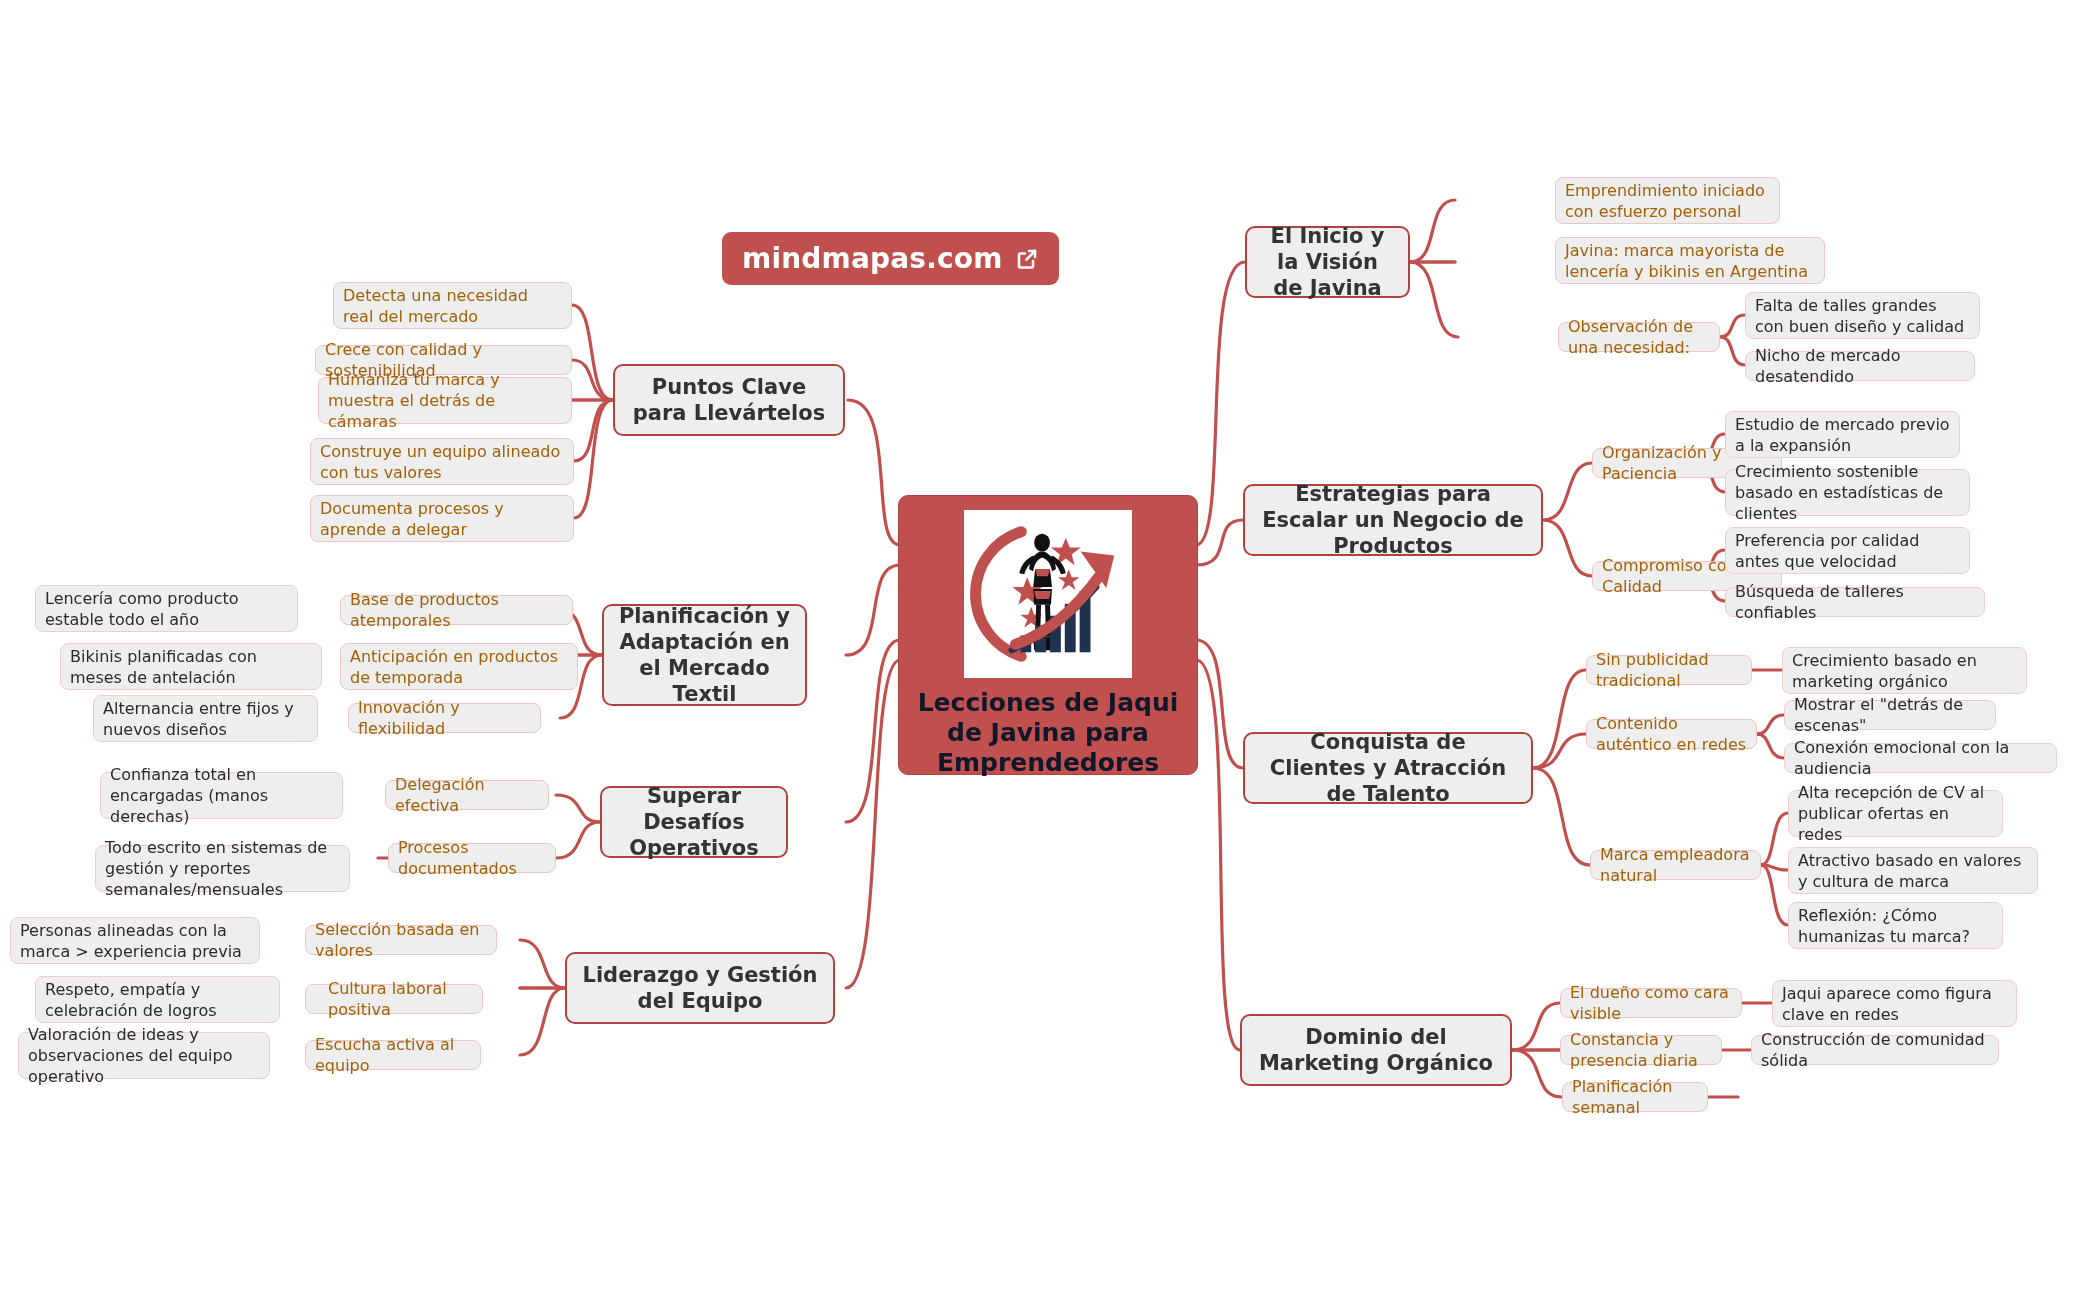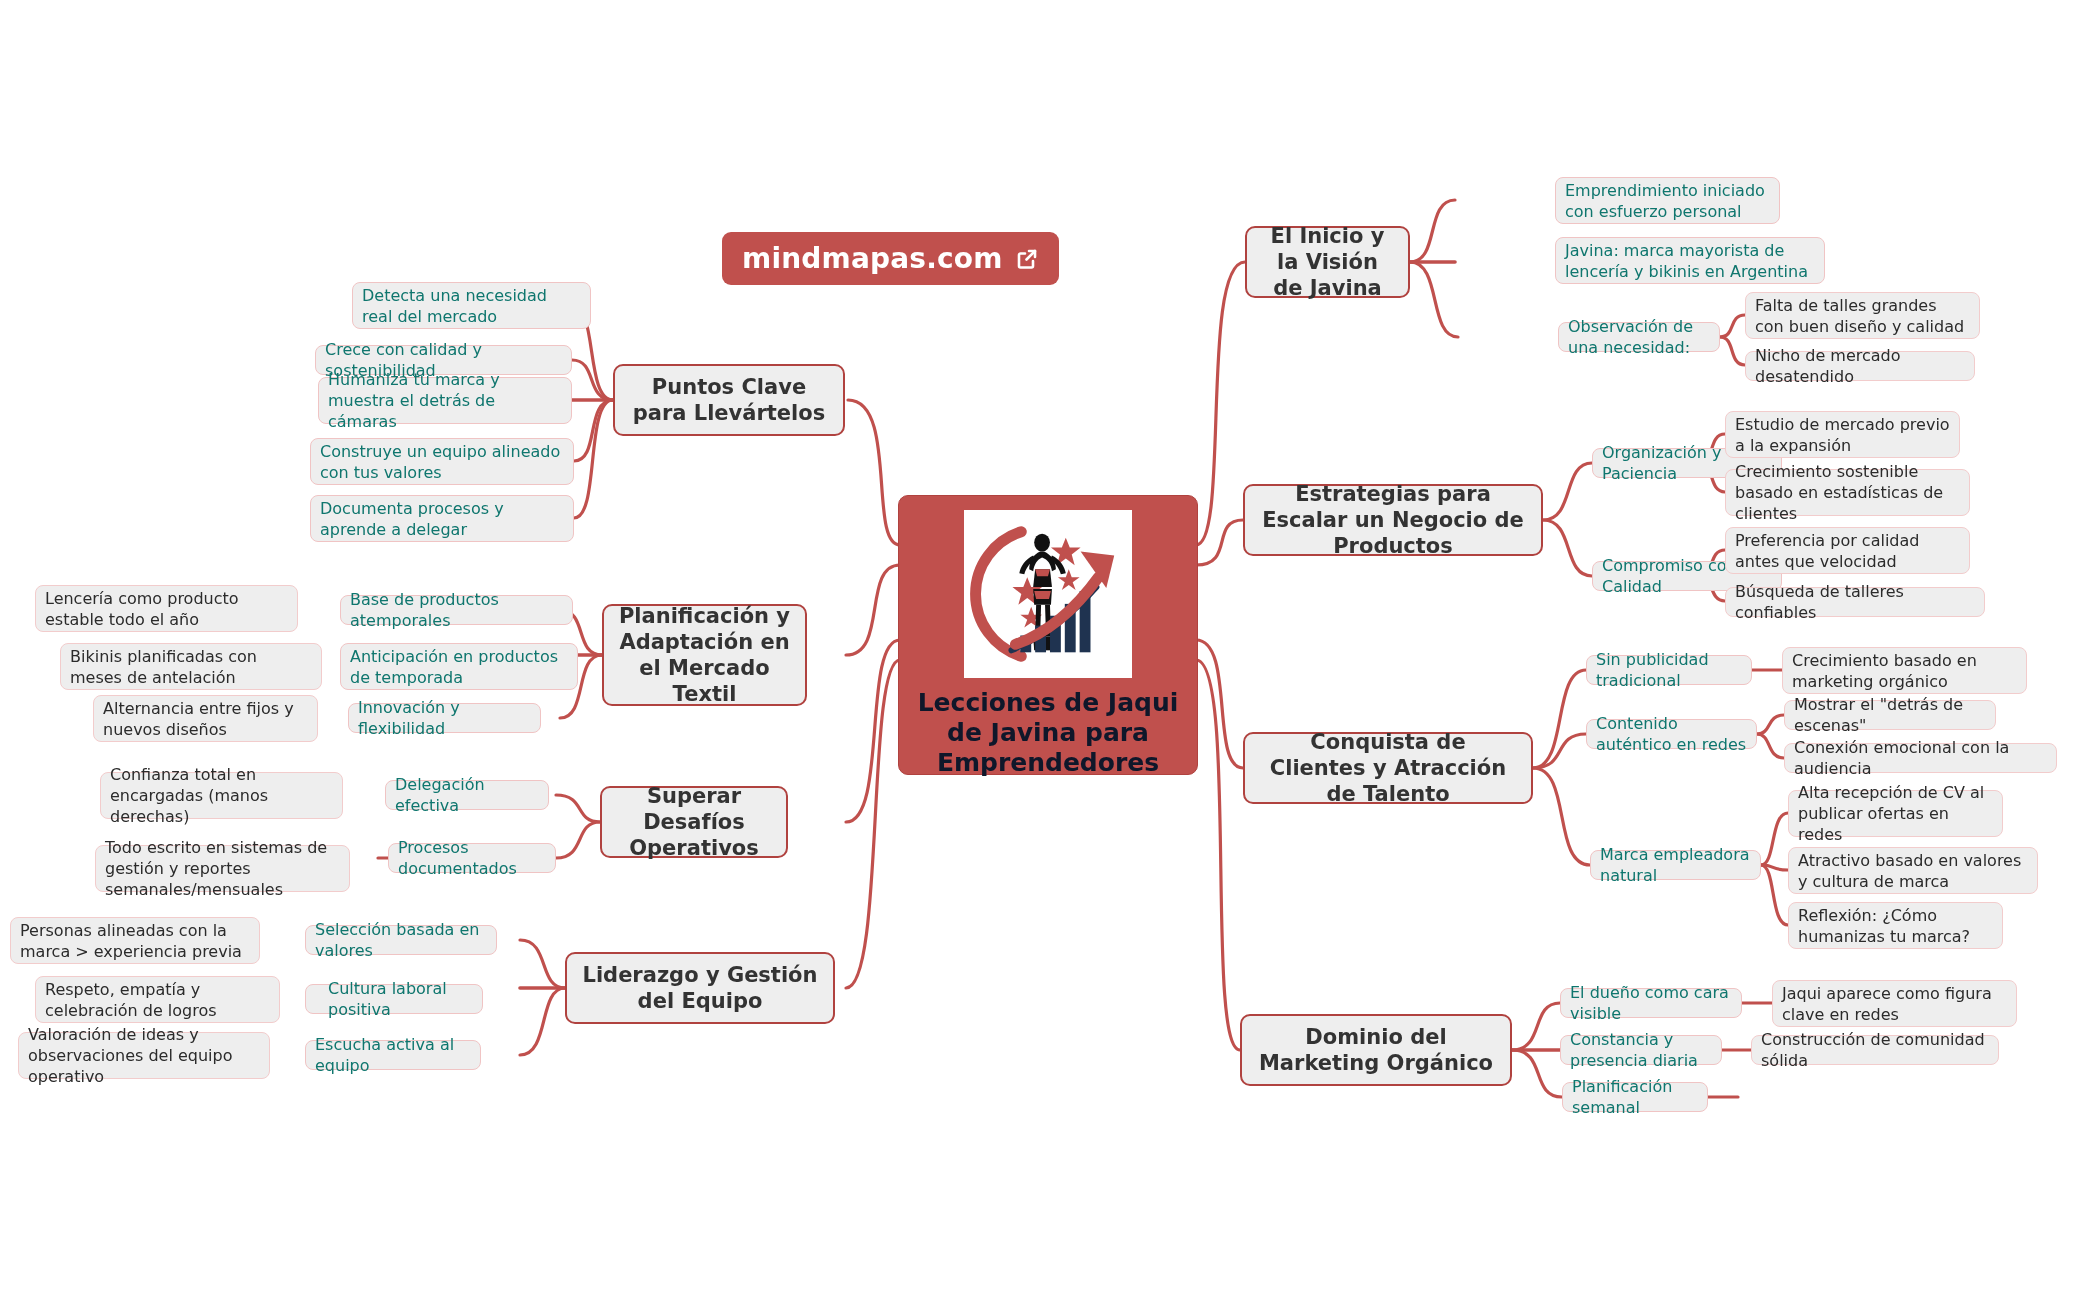--- a/index.html
+++ b/index.html
@@ -36,21 +36,21 @@
   }
   .main .txt{
     font-weight:bold;font-size:21px;line-height:26px;text-align:center;color:#333333;
   }
 
   
   .sub{
     background:#eeeeee;border:1.5px solid #f0c4c4;border-radius:8px;
     padding:5px 9px;
   }
-  .sub .txt{font-size:16px;line-height:21px;color:#0f766e;}
+  .sub .txt{font-size:16px;line-height:21px;color:#a16207;}
 
   
   .leaf{
     background:#eeeeee;border:1.5px solid #f2cccc;border-radius:8px;
     padding:5px 9px;
   }
   .leaf .txt{font-size:16px;line-height:21px;color:#2b2b2b;}
 
   
   .badge{
@@ -298,21 +298,21 @@
   </div>
 
   <div class="node sub" style="left:1562px;top:1082px;width:146px;height:30px;">
     <span class="txt">Planificación semanal</span>
   </div>
 
   <div class="node main" style="left:613px;top:364px;width:232px;height:72px;">
     <span class="txt">Puntos Clave para Llevártelos</span>
   </div>
 
-  <div class="node sub" style="left:333px;top:282px;width:239px;height:47px;margin-left:19px;">
+  <div class="node sub" style="left:333px;top:282px;width:239px;height:47px;">
     <span class="txt">Detecta una necesidad real del mercado</span>
   </div>
   <div class="node sub" style="left:315px;top:345px;width:257px;height:30px;">
     <span class="txt">Crece con calidad y sostenibilidad</span>
   </div>
   <div class="node sub" style="left:318px;top:377px;width:254px;height:47px;">
     <span class="txt">Humaniza tu marca y muestra el detrás de cámaras</span>
   </div>
   <div class="node sub" style="left:310px;top:438px;width:264px;height:47px;">
     <span class="txt">Construye un equipo alineado con tus valores</span>

